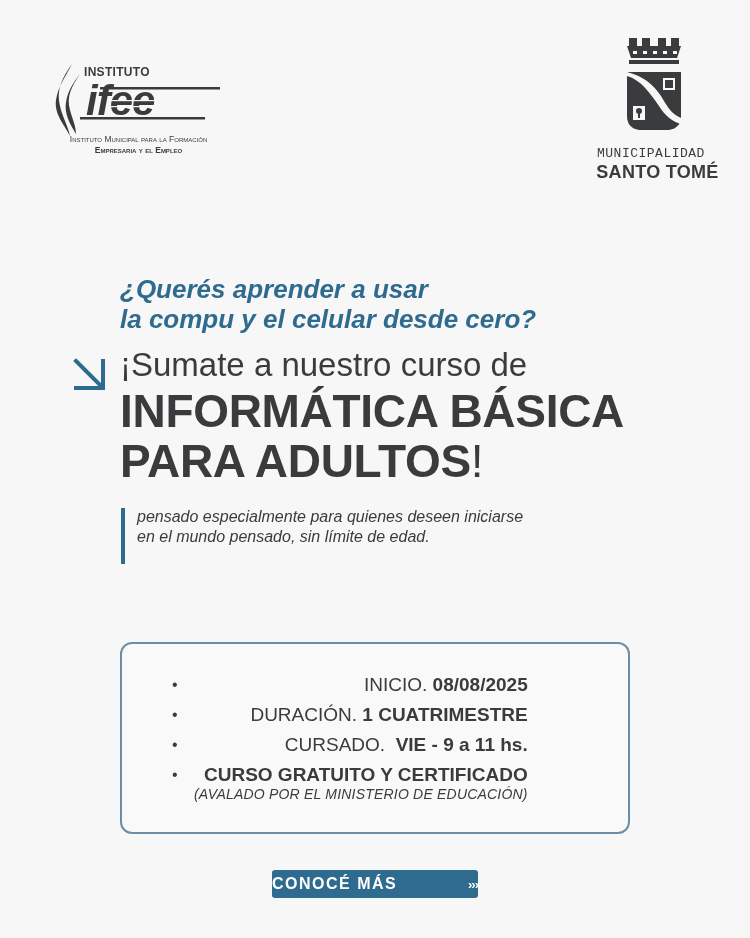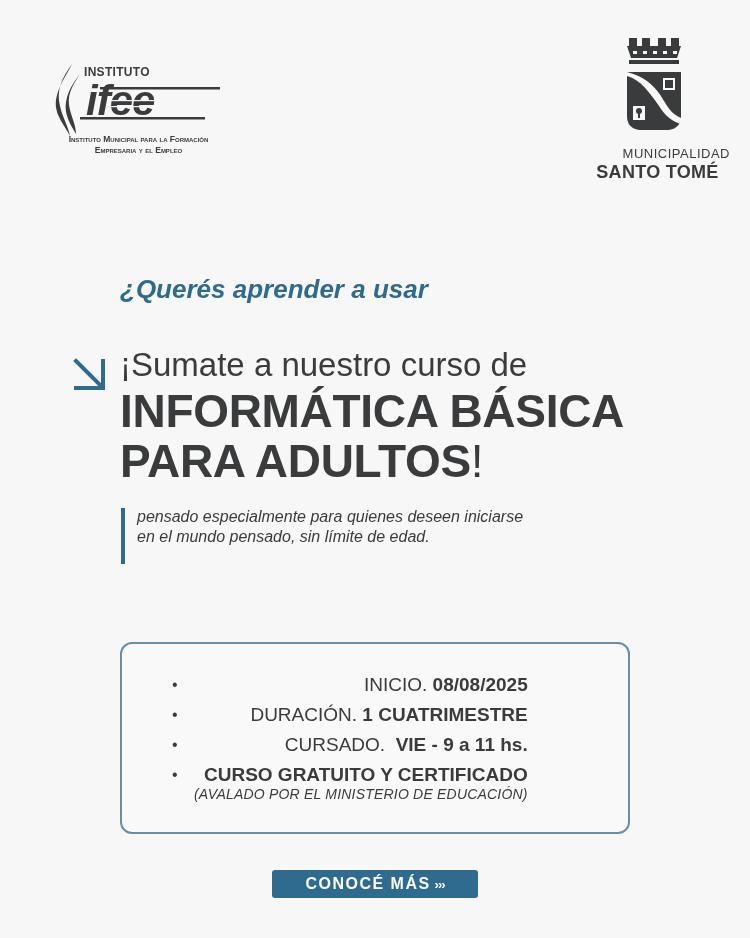--- a/index.html
+++ b/index.html
@@ -11,27 +11,27 @@
     position: relative;
     overflow: hidden;
   }
   .abs { position: absolute; }
 
   
   .ifee-logo { left: 46px; top: 60px; width: 185px; height: 100px; }
   .ifee-flame { left: 8px; top: 4px; width: 30px; height: 72px; }
   .ifee-instituto { left: 38px; top: 5px; font-size: 12px; font-weight: bold; color: #3a3b3d; letter-spacing: 0.3px; }
   .ifee-lines { left: 34px; top: 22px; width: 140px; height: 38px; }
-  .ifee-full1 { left: 0px; top: 74px; width: 185px; text-align: center; font-size: 8.5px; font-weight: bold; color: #3a3b3d; font-variant: small-caps; }
+  .ifee-full1 { left: 0px; top: 74px; width: 185px; text-align: center; font-size: 8.5px; font-weight: normal; color: #3a3b3d; font-variant: small-caps; }
   .ifee-full2 { left: 0px; top: 85px; width: 185px; text-align: center; font-size: 8.5px; font-weight: bold; color: #3a3b3d; font-variant: small-caps; }
 
   
   .muni-logo { left: 585px; top: 36px; width: 145px; height: 150px; }
   .muni-crest { left: 40px; top: 0px; width: 58px; height: 100px; }
-  .muni-name1 { left: 0; top: 110px; width: 145px; text-align: right; font-size: 13px; color: #3a3b3d; letter-spacing: 0.5px; }
+  .muni-name1 { left: 12px; top: 110px; width: 145px; text-align: left; font-size: 13px; color: #3a3b3d; letter-spacing: 0.5px; font-family: Liberation Mono, monospace; }
   .muni-name2 { left: 0; top: 126px; width: 145px; text-align: center; font-size: 18px; font-weight: bold; color: #3a3b3d; letter-spacing: 0.3px; }
 
   
   .question { left: 120px; top: 274px; font-size: 26px; font-weight: bold; font-style: italic; color: #2e6b8f; line-height: 30px; }
   .arrow-icon { left: 73px; top: 358px; width: 34px; height: 34px; }
   .sumate { left: 120px; top: 345px; font-size: 33px; color: #3a3b3d; line-height: 40px; }
   .big1 { left: 120px; top: 386px; font-size: 46px; font-weight: 900; color: #3a3b3d; line-height: 50px; letter-spacing: -0.3px; }
   .big2 { left: 120px; top: 436px; font-size: 46px; font-weight: 900; color: #3a3b3d; line-height: 50px; letter-spacing: -0.3px; }
   .big2 .excl { font-weight: normal; }
 
@@ -42,21 +42,21 @@
   
   .info-box { left: 120px; top: 642px; width: 510px; height: 192px; border: 2px solid #6b8ea6; border-radius: 12px; background: #f9f9f9; }
   .info-list { position: absolute; left: 50px; top: 26px; list-style: none; text-align: right; }
   .info-item { font-size: 19px; line-height: 30px; color: #3a3b3d; position: relative; padding-left: 22px; }
   .info-item::before { content: "•"; position: absolute; left: 0; top: 0; font-size: 16px; }
   .info-item .val { font-weight: bold; }
   .info-item .lbl { font-weight: normal; }
   .info-note { font-size: 14px; font-style: italic; color: #3a3b3d; line-height: 16px; padding-left: 22px; margin-top: -4px; letter-spacing: 0.2px; }
 
   
-  .cta { left: 272px; top: 870px; width: 206px; height: 28px; background: #2e6b8f; border-radius: 3px; color: #ffffff; font-size: 16px; font-weight: bold; letter-spacing: 1.5px; display: flex; align-items: center; justify-content: center; gap: 4px; cursor: pointer; }
+  .cta { left: 272px; top: 870px; width: 206px; height: 28px; background: #2e6b8f; border-radius: 3px; color: #ffffff; font-size: 16px; font-weight: bold; letter-spacing: 1.5px; display: flex; align-items: center; justify-content: space-between; gap: 4px; cursor: pointer; }
   .cta .chev { font-size: 13px; letter-spacing: -1px; }
 </style>
 </head>
 <body>
 
 <div class="abs ifee-logo">
   <svg class="abs ifee-flame" viewBox="0 0 30 72">
     <path d="M18 0 C8 14, 2 26, 6 42 C8 52, 14 62, 16 72 C10 60, 0 50, 2 36 C4 22, 12 12, 18 0 Z" fill="#3a3b3d"></path>
     <path d="M26 10 C18 22, 12 32, 16 46 C18 54, 22 62, 22 70 C16 60, 10 50, 12 38 C14 26, 20 18, 26 10 Z" fill="#3a3b3d"></path>
   </svg>
@@ -94,20 +94,21 @@
     <rect x="8" y="70" width="12" height="14" fill="#f7f7f7"></rect>
     <circle cx="14" cy="75" r="3" fill="#3a3b3d"></circle>
     <rect x="13" y="77" width="2" height="5" fill="#3a3b3d"></rect>
   </svg>
   <span class="abs muni-name1">MUNICIPALIDAD</span>
   <span class="abs muni-name2">SANTO TOMÉ</span>
 </div>
 
 <div class="abs question">
   <div>¿Querés aprender a usar</div>
+  <div>la compu y el celular desde cero?</div>
 </div>
 
 <svg class="abs arrow-icon" viewBox="0 0 34 34">
   <line x1="3" y1="3" x2="29" y2="29" stroke="#2e6b8f" stroke-width="4" stroke-linecap="square"></line>
   <polyline points="3,30 30,30 30,3" fill="none" stroke="#2e6b8f" stroke-width="4" stroke-linecap="square"></polyline>
 </svg>
 
 <div class="abs sumate">¡Sumate a nuestro curso de</div>
 <div class="abs big1">INFORMÁTICA BÁSICA</div>
 <div class="abs big2">

